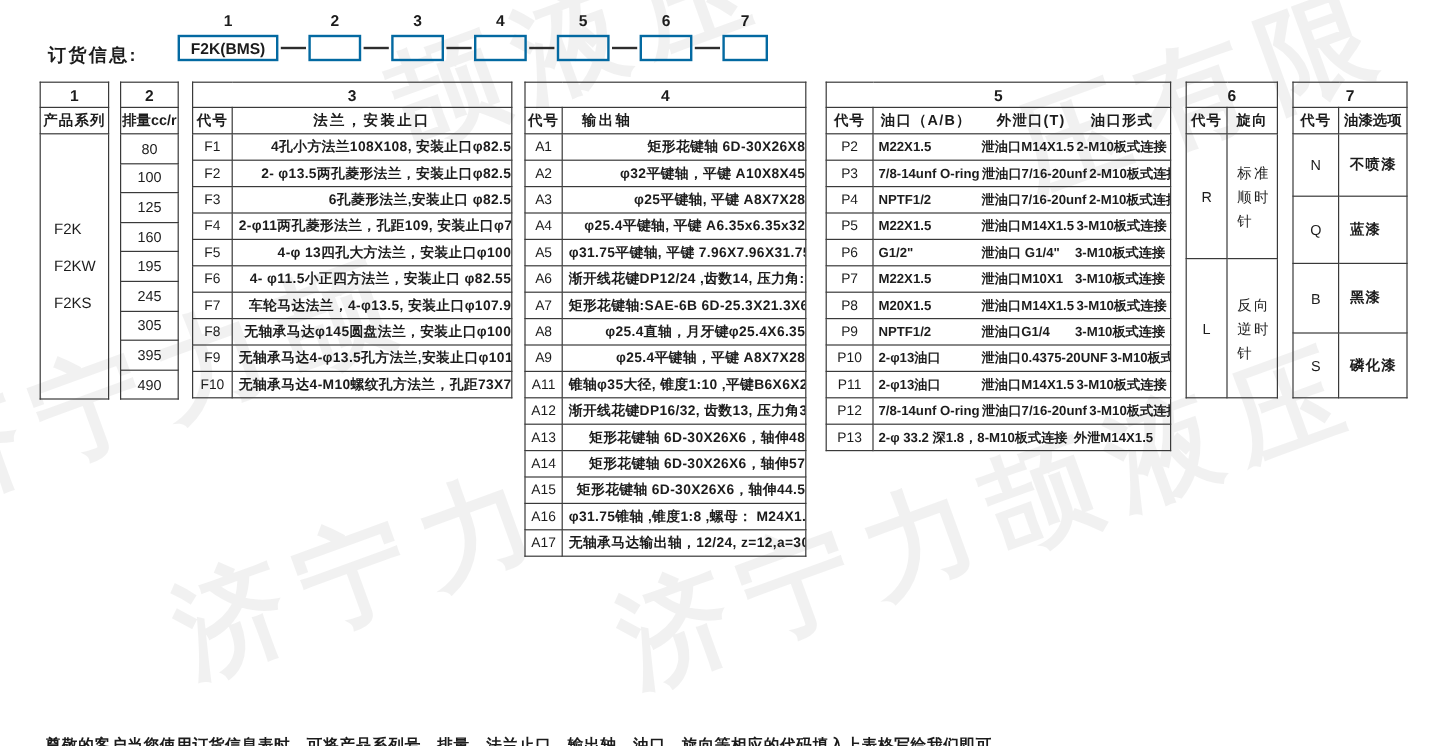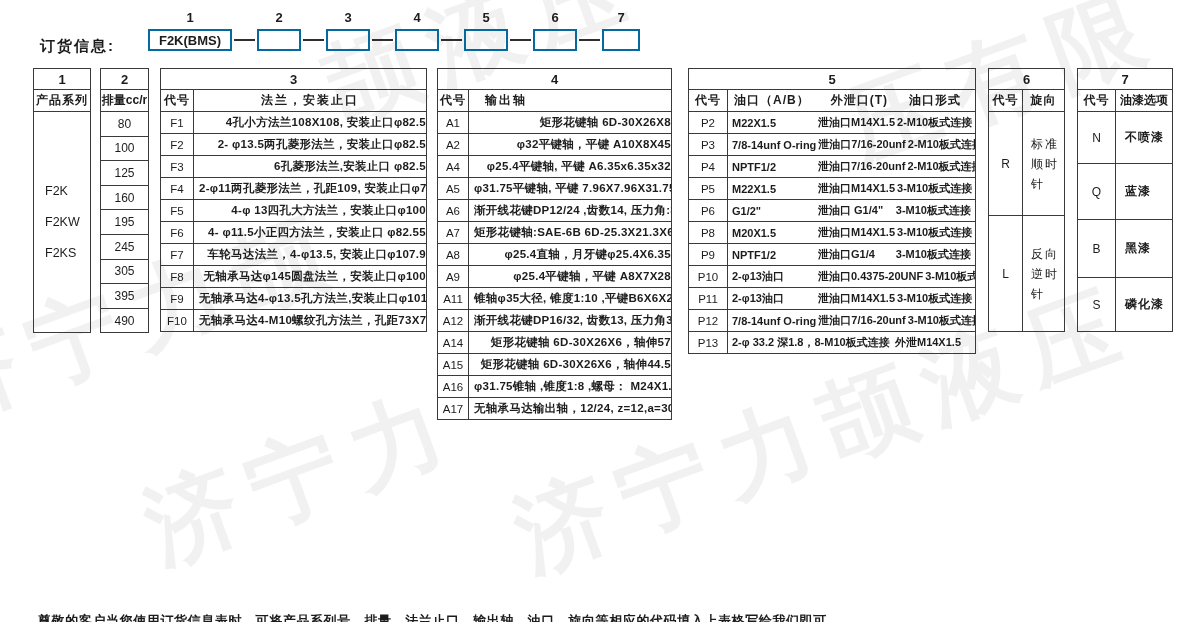--- a/index.html
+++ b/index.html
@@ -268,20 +268,24 @@
     </tr>
     <tr class="r22">
           <td class="code">A1</td>
           <td class="desc">矩形花键轴 6D-30X26X8</td>
         </tr>
     <tr class="r22">
           <td class="code">A2</td>
           <td class="desc">φ32平键轴，平键 A10X8X45</td>
         </tr>
     <tr class="r22">
+          <td class="code">A3</td>
+          <td class="desc">φ25平键轴, 平键 A8X7X28</td>
+        </tr>
+    <tr class="r22">
           <td class="code">A4</td>
           <td class="desc">φ25.4平键轴, 平键 A6.35x6.35x32</td>
         </tr>
     <tr class="r22">
           <td class="code">A5</td>
           <td class="desc">φ31.75平键轴, 平键 7.96X7.96X31.75</td>
         </tr>
     <tr class="r22">
           <td class="code">A6</td>
           <td class="desc">渐开线花键DP12/24 ,齿数14, 压力角:30°</td>
@@ -298,20 +302,24 @@
           <td class="code">A9</td>
           <td class="desc">φ25.4平键轴，平键 A8X7X28</td>
         </tr>
     <tr class="r22">
           <td class="code">A11</td>
           <td class="desc">锥轴φ35大径, 锥度1:10 ,平键B6X6X20</td>
         </tr>
     <tr class="r22">
           <td class="code">A12</td>
           <td class="desc">渐开线花键DP16/32, 齿数13, 压力角30°</td>
+        </tr>
+    <tr class="r22">
+          <td class="code">A13</td>
+          <td class="desc">矩形花键轴 6D-30X26X6，轴伸48</td>
         </tr>
     <tr class="r22">
           <td class="code">A14</td>
           <td class="desc">矩形花键轴 6D-30X26X6，轴伸57</td>
         </tr>
     <tr class="r22">
           <td class="code">A15</td>
           <td class="desc">矩形花键轴 6D-30X26X6，轴伸44.5</td>
         </tr>
     <tr class="r22">
@@ -388,20 +396,30 @@
           <td class="code">P6</td>
           <td class="desc5">
             <div class="pcell">
               <span class="port">G1/2"</span>
               <span class="drain">泄油口 G1/4"</span>
               <span class="form">3-M10板式连接</span>
             </div>
           </td>
         </tr>
     <tr class="r22">
+          <td class="code">P7</td>
+          <td class="desc5">
+            <div class="pcell">
+              <span class="port">M22X1.5</span>
+              <span class="drain">泄油口M10X1</span>
+              <span class="form">3-M10板式连接</span>
+            </div>
+          </td>
+        </tr>
+    <tr class="r22">
           <td class="code">P8</td>
           <td class="desc5">
             <div class="pcell">
               <span class="port">M20X1.5</span>
               <span class="drain">泄油口M14X1.5</span>
               <span class="form">3-M10板式连接</span>
             </div>
           </td>
         </tr>
     <tr class="r22">

